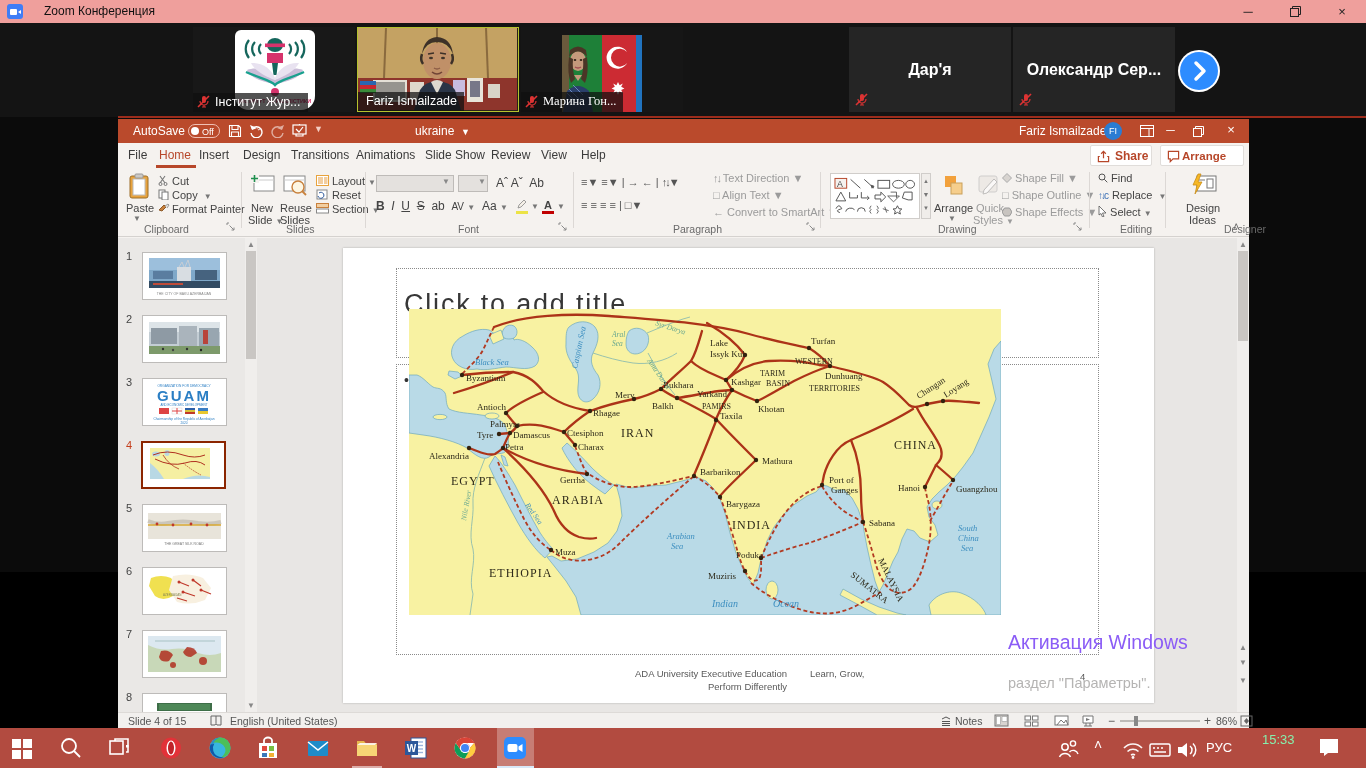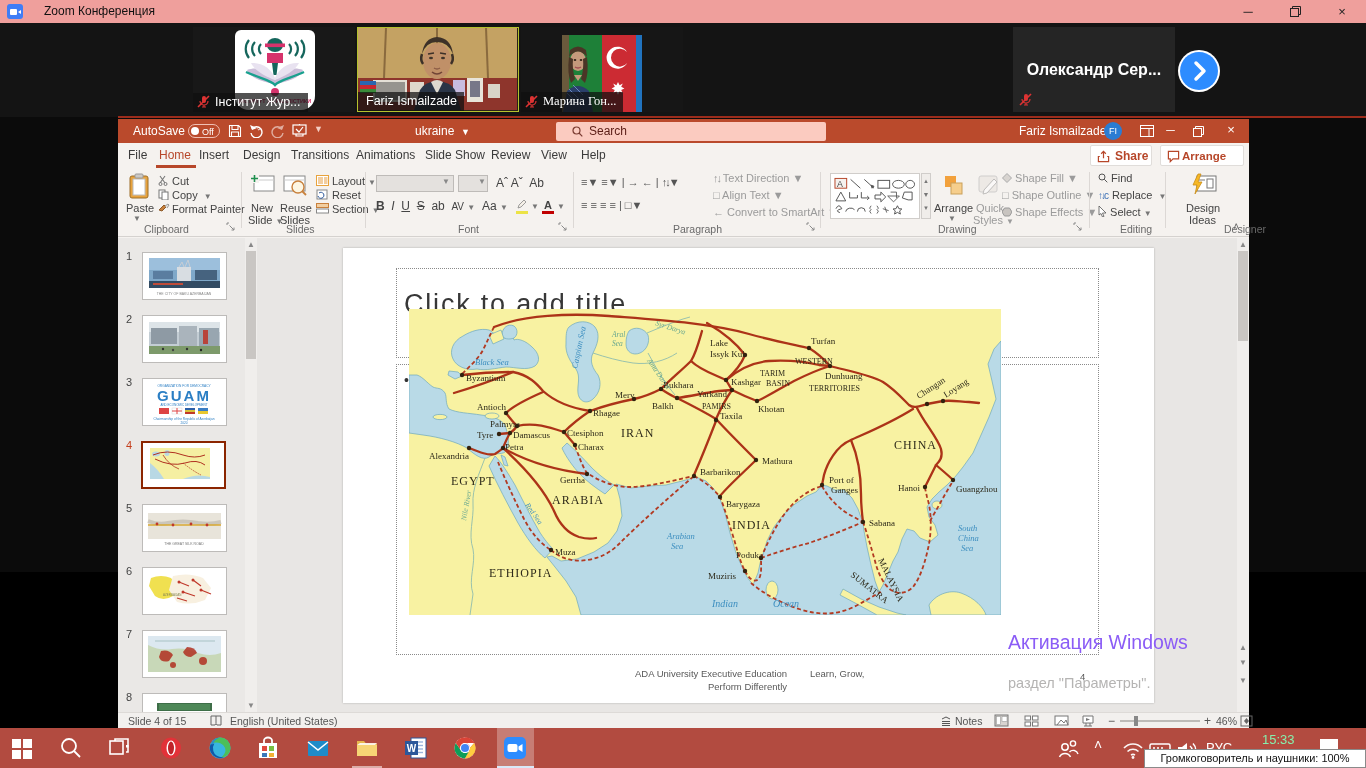--- a/index.html
+++ b/index.html
@@ -166,20 +166,28 @@
         <path d="M53 48 l4 6 4 -6 Z" fill="#c59a7c"></path>
       </svg>
       <div class="vlabel" style="font-size:12.5px;"><svg class="micoff" viewBox="0 0 14 13">
             <rect x="5" y="1" width="4" height="7" rx="2" fill="#d33"></rect>
             <path d="M3 6 a4 4 0 0 0 8 0 M7 10 v2 M5 12 h4" stroke="#d33" stroke-width="1.2" fill="none"></path>
             <line x1="1" y1="12" x2="12" y2="1" stroke="#d33" stroke-width="1.6"></line>
           </svg>Марина Гон...</div>
     </div>
 
 
+    <div class="vtile abs" style="left:849px; background:#252525;">
+      <div class="vname">Дар'я</div>
+      <svg class="micoff" style="left:6px; bottom:6px;" viewBox="0 0 14 13">
+          <rect x="5" y="1" width="4" height="7" rx="2" fill="#d33"></rect>
+          <path d="M3 6 a4 4 0 0 0 8 0 M7 10 v2 M5 12 h4" stroke="#d33" stroke-width="1.2" fill="none"></path>
+          <line x1="1" y1="12" x2="12" y2="1" stroke="#d33" stroke-width="1.6"></line>
+        </svg>
+    </div>
 
     <div class="vtile abs" style="left:1013px; background:#252525;">
       <div class="vname">Олександр  Сер...</div>
       <svg class="micoff" style="left:6px; bottom:6px;" viewBox="0 0 14 13">
           <rect x="5" y="1" width="4" height="7" rx="2" fill="#d33"></rect>
           <path d="M3 6 a4 4 0 0 0 8 0 M7 10 v2 M5 12 h4" stroke="#d33" stroke-width="1.2" fill="none"></path>
           <line x1="1" y1="12" x2="12" y2="1" stroke="#d33" stroke-width="1.6"></line>
         </svg>
     </div>
 
@@ -225,24 +233,20 @@
         <line x1="0.5" y1="3.5" x2="13.5" y2="3.5" stroke="#fff"></line>
         <line x1="9" y1="3.5" x2="9" y2="11.5" stroke="#fff"></line>
       </svg>
     <div class="abs" style="left:1036px; top:0; width:33px; height:24px; color:#fff; text-align:center; line-height:22px;">─</div>
     <svg class="abs" style="left:1075px; top:7px;" width="11" height="11" viewBox="0 0 11 11">
         <rect x="0.5" y="2.5" width="8" height="8" stroke="#fff" fill="none"></rect>
         <path d="M2.5 2.5 v-2 h8 v8 h-2" stroke="#fff" fill="none"></path>
       </svg>
     <div class="abs" style="left:1095px; top:0; width:36px; height:24px; color:#fff; text-align:center; line-height:22px; font-size:13px;">×</div>
   </div>
-  <div id="searchbox" class="abs"><svg width="11" height="11" viewBox="0 0 11 11" style="position:absolute; left:16px; top:4px;">
-        <circle cx="4.5" cy="4.5" r="3.5" stroke="#7a3a30" fill="none" stroke-width="1.2"></circle>
-        <line x1="7" y1="7" x2="10.3" y2="10.3" stroke="#7a3a30" stroke-width="1.2"></line>
-      </svg><span style="margin-left:33px;">Search</span></div>
   <div id="tabrow" class="abs">
     <div class="tab" style="left:10px;">File</div>
     <div class="tab" style="left:41px; color:#B7472A;">Home</div>
     <div class="abs" style="left:38px; top:22px; width:40px; height:3px; background:#B7472A;"></div>
     <div class="tab" style="left:81px;">Insert</div>
     <div class="tab" style="left:125px;">Design</div>
     <div class="tab" style="left:173px;">Transitions</div>
     <div class="tab" style="left:238px;">Animations</div>
     <div class="tab" style="left:307px;">Slide Show</div>
     <div class="tab" style="left:373px;">Review</div>
@@ -592,21 +596,21 @@
         <path d="M3 11 l4 -5 3 3 2 -3 2 5" fill="none" stroke="#777"></path>
       </svg>
     <svg class="abs" style="left:963px; top:1px;" width="14" height="13" viewBox="0 0 14 13">
         <path d="M2 2 h10 v7 h-10 Z M5 9 l0 3 M9 9 l0 3 M3 12 h8" stroke="#777" fill="#fff"></path>
         <path d="M5 4 l4 1.5 -4 1.5 Z" fill="#777"></path>
       </svg>
     <div class="abs" style="left:990px; top:1px; color:#555; font-size:12px;">−</div>
     <div class="abs" style="left:1002px; top:7px; width:80px; height:2px; background:#BDBAB7;"></div>
     <div class="abs" style="left:1016px; top:3px; width:4px; height:10px; background:#888;"></div>
     <div class="abs" style="left:1086px; top:1px; color:#555; font-size:12px;">+</div>
-    <div class="abs" style="left:1098px; top:2px;">46%</div>
+    <div class="abs" style="left:1098px; top:2px;">86%</div>
     <svg class="abs" style="left:1122px; top:2px;" width="13" height="12" viewBox="0 0 13 12">
         <rect x="1" y="1" width="11" height="10" fill="none" stroke="#666"></rect>
         <path d="M6.5 3 l2.5 3 -2.5 3 -2.5 -3 Z" fill="#666"></path>
       </svg>
   </div>
 
   <div id="titleph" class="abs"></div>
   <div id="bodyph" class="abs"></div>
   <div id="titletext" class="abs">Click to add title</div>
   <div id="bullet" class="abs">•</div>
@@ -935,15 +939,14 @@
       </svg>
     <div class="abs" style="left:1206px; top:12px; color:#fff; font-size:13px;">РУС</div>
     <div class="abs" style="left:1262px; top:4px; color:#86efac; font-size:13px;">15:33</div>
     <div class="abs" style="left:1318px; top:8px; width:22px; height:22px;">
       <svg width="22" height="22" viewBox="0 0 22 22">
           <rect x="2" y="3" width="18" height="14" fill="#fff"></rect>
           <path d="M2 17 l4 0 0 3 4 -3 10 0" fill="#fff"></path>
         </svg>
     </div>
   </div>
-  <div id="tooltip" class="abs">Громкоговоритель и наушники: 100%</div>
 
 </div>
 
 </body></html>

